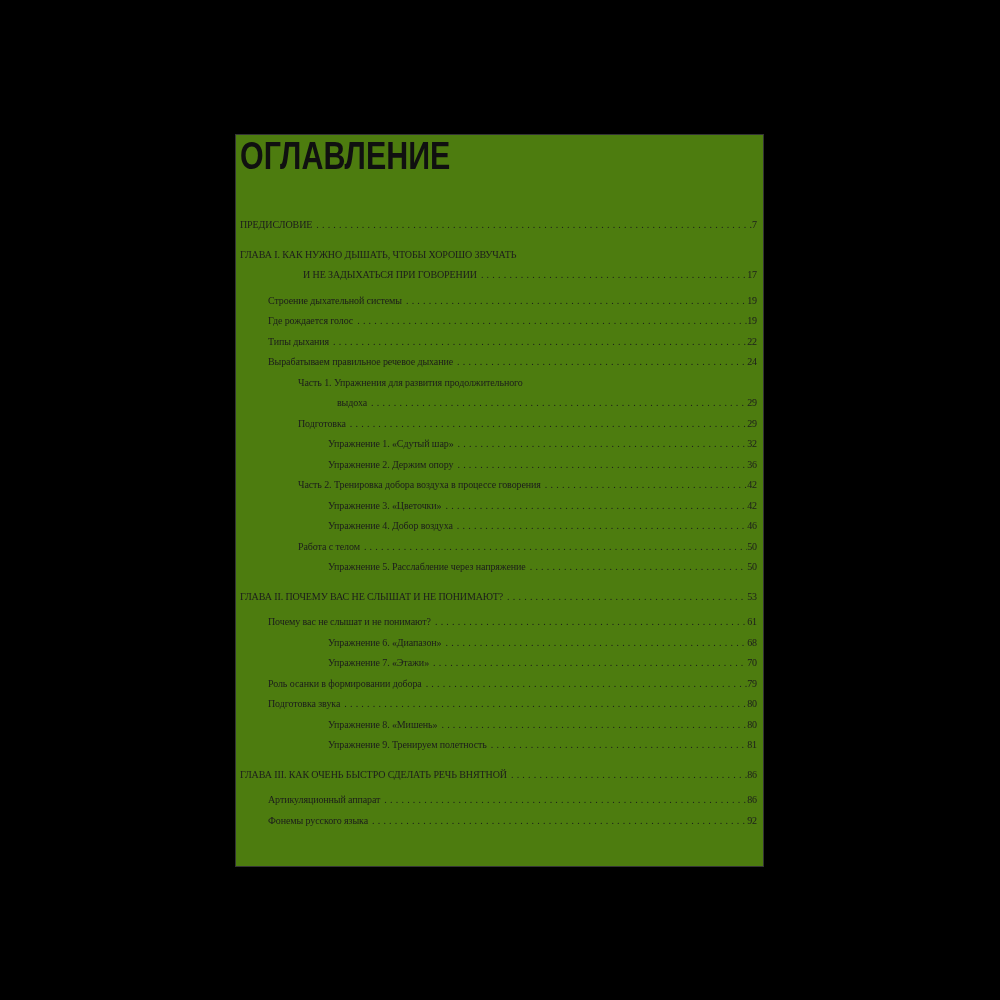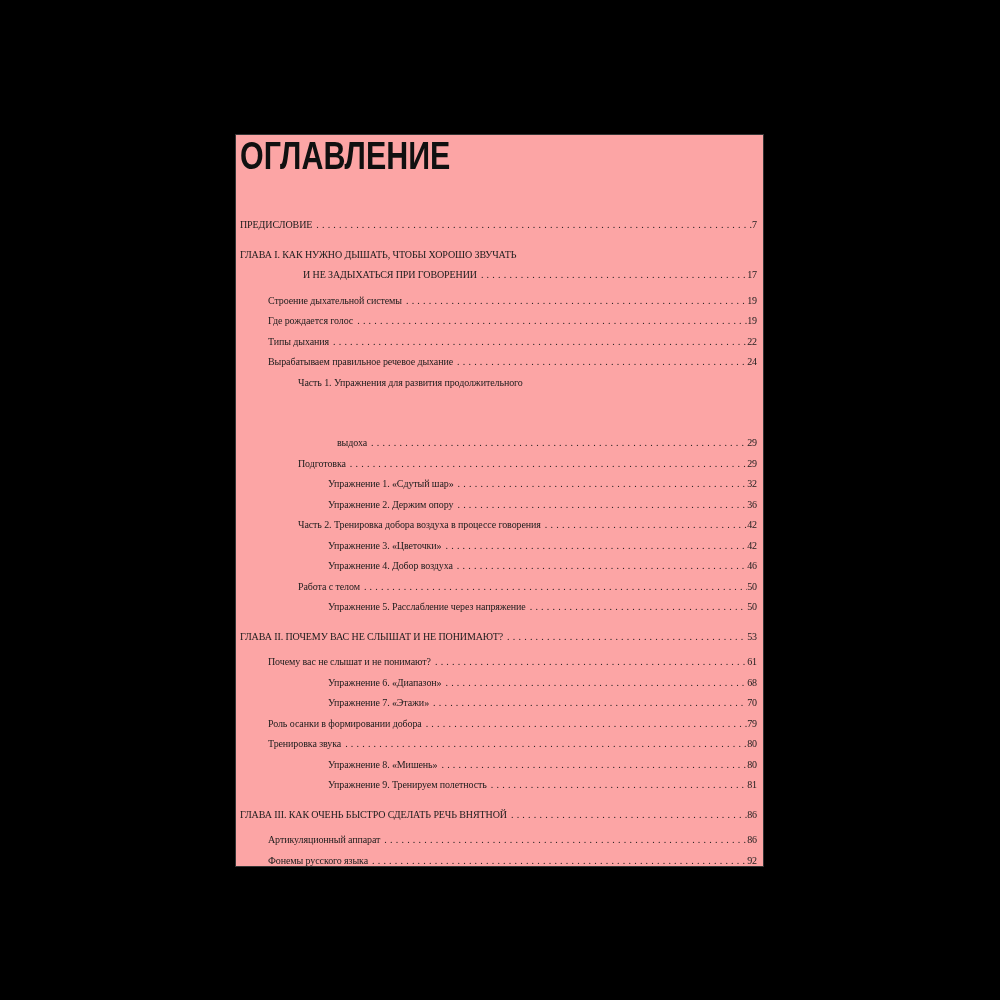--- a/index.html
+++ b/index.html
@@ -7,21 +7,21 @@
     width:1000px;height:1000px;
     background:#000000;
     position:relative;
     overflow:hidden;
     font-family:"Liberation Serif", serif;
   }
   .sheet{
     position:absolute;
     left:236px; top:135px;
     width:527px; height:731px;
-    background:#fca5a5;
+    background:#4d7c0f;
     box-sizing:border-box;
     padding:2px 6px 0 4px;
     box-shadow:0 0 0 1px rgba(150,150,150,.35);
   }
   .toc-title{
     font-family:"Liberation Sans", sans-serif;
     font-weight:bold;
     font-size:38px;
     line-height:38px;
     color:#101010;
@@ -36,21 +36,21 @@
     color:#1c1c1c;
     letter-spacing:-0.1px;
   }
   .toc-entry{margin:0;}
   .lvl-chapter{margin:9px 0 5px 0;}
   .lvl-s1{padding-left:28px;}
   .lvl-s2{padding-left:58px;}
   .lvl-s3{padding-left:88px;}
   .line{display:flex;align-items:baseline;}
   .lvl-chapter .cont{padding-left:63px;align-items:center;}
-  .lvl-s2 .cont{padding-left:39px;margin-top:40px;}
+  .lvl-s2 .cont{padding-left:39px;}
   .lbl{white-space:nowrap;flex:0 0 auto;}
   .leader{
     flex:1 1 0;
     min-width:8px;
     align-self:stretch;
     position:relative;
     overflow:hidden;
     margin-left:2px;
   }
   .leader::after{
@@ -210,21 +210,21 @@
       </div>
       <div class="toc-entry lvl-s1">
         <div class="line first">
           <span class="lbl">Роль осанки в формировании добора</span>
           <span class="leader"></span>
           <span class="pagenum">79</span>
         </div>
       </div>
       <div class="toc-entry lvl-s1">
         <div class="line first">
-          <span class="lbl">Тренировка звука</span>
+          <span class="lbl">Подготовка звука</span>
           <span class="leader"></span>
           <span class="pagenum">80</span>
         </div>
       </div>
       <div class="toc-entry lvl-s3">
         <div class="line first">
           <span class="lbl">Упражнение 8. «Мишень»</span>
           <span class="leader"></span>
           <span class="pagenum">80</span>
         </div>

